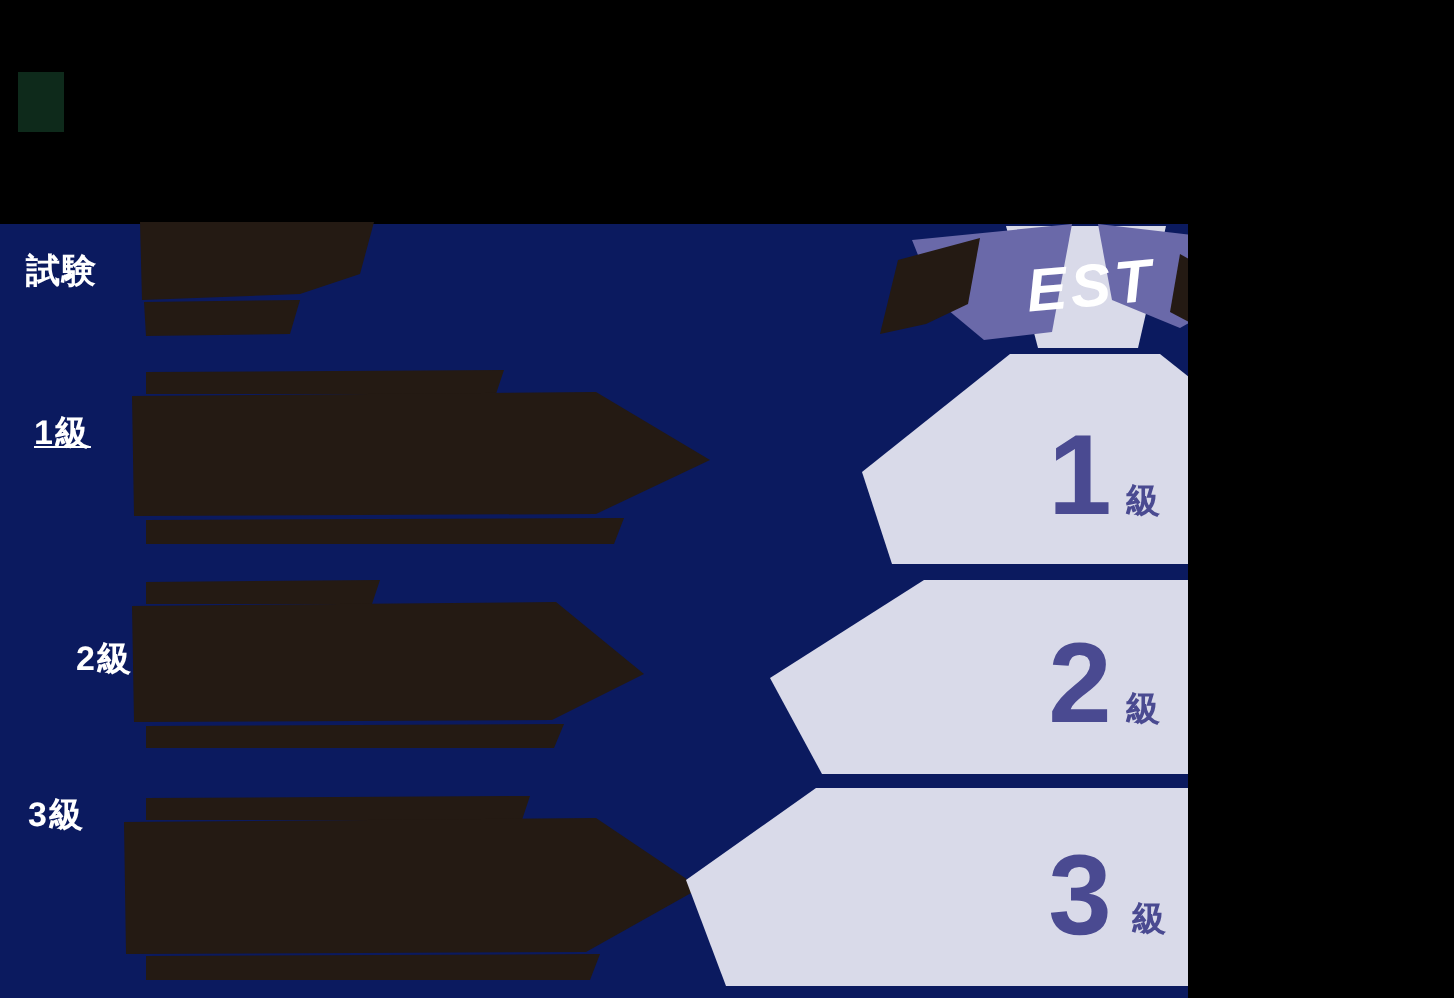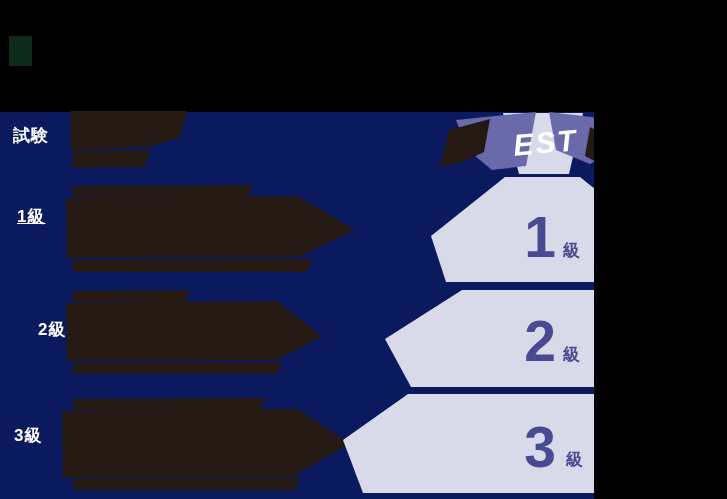--- a/index.html
+++ b/index.html
@@ -10,21 +10,21 @@
   }
   .header-bar{position:absolute;left:0;top:0;width:727px;height:112px;background:#000000;}
   .corner-square{position:absolute;left:9px;top:36px;width:23px;height:30px;background:#0e2a1b;}
   .row-label{
     position:absolute;color:#ffffff;font-size:17px;font-weight:bold;
     letter-spacing:1px;white-space:nowrap;
   }
   .lbl-exam{left:13px;top:124px;}
   .lbl-g1{left:17px;top:205px;text-decoration:underline;}
   .lbl-g2{left:14px;top:318px;margin-left:24px;}
-  .lbl-g3{left:14px;top:424px;text-align:right;}
+  .lbl-g3{left:14px;top:396px;text-align:right;}
   svg.overlay{position:absolute;left:0;top:0;}
   .tier{fill:#d9dae9;}
   .redacted{fill:#241a13;}
   .badge-purple{fill:#6a69a9;}
   .badge-lav{fill:#d9dae9;}
   .tier-num{fill:#4a4a91;font-weight:bold;font-size:57px;font-family:"Liberation Sans",sans-serif;}
   .tier-suffix{fill:#4a4a91;font-weight:bold;font-size:17px;font-family:"Liberation Sans",sans-serif;}
   .badge-text{fill:#ffffff;font-weight:bold;font-style:italic;font-size:30px;letter-spacing:2px;font-family:"Liberation Sans",sans-serif;}
 </style>
 </head>

